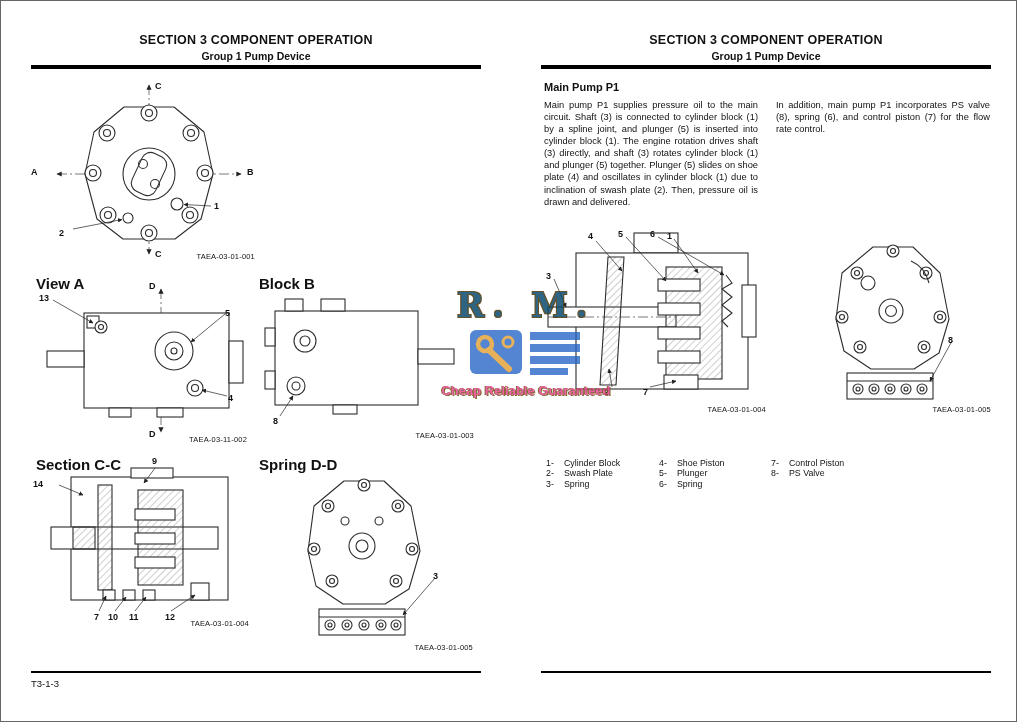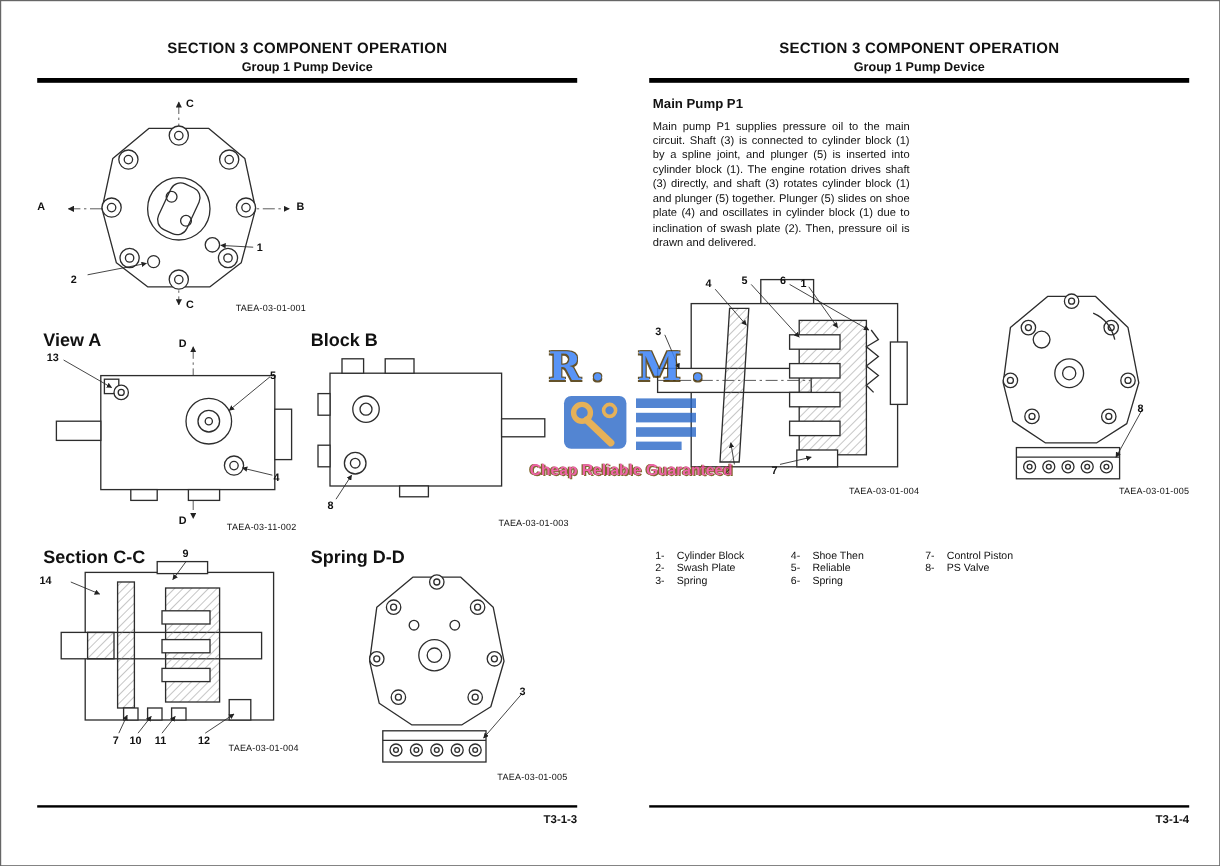--- a/index.html
+++ b/index.html
@@ -14,28 +14,28 @@
   .h-sub   { font-weight:bold; font-size:10.5px; text-align:center; }
   .rule    { background:#000; height:3.5px; }
   .fig-label { font-size:15px; font-weight:bold; }
   .fig-code  { font-size:7.5px; text-align:right; letter-spacing:.2px; white-space:nowrap; }
   .callout   { font-size:9px; font-weight:bold; }
   .sec-title { font-size:11px; font-weight:bold;text-align:center; }
   .body-text { font-size:9.3px; line-height:1.3; text-align:justify; }
   .part-row  { display:flex; font-size:8.8px; line-height:10.4px; }
   .part-num  { width:18px; flex:none; }
   .footer-line { background:#000; height:2px; }
-  .page-num  { font-size:9.5px; text-align:right;font-weight:bold; }
+  .page-num  { font-size:9.5px; text-align:left; }
   svg.draw { overflow:visible; }
   svg .ld { stroke:#222; stroke-width:0.7; }
   svg .cl { stroke:#555; stroke-width:0.8; stroke-dasharray:10 3 2 3; }
   .wm { text-align:center; opacity:.85; pointer-events:none; z-index:5; }
   .wm-letters {
     font-family:"DejaVu Serif", serif; font-size:33px; font-weight:bold;
-    color:#3b82f6; letter-spacing:8px;
+    color:#0c4a6e; letter-spacing:8px;
     text-shadow:-1px -1px 0 #4a3405, 1px -1px 0 #4a3405, -1px 1px 0 #4a3405, 1px 1px 0 #4a3405;
   }
   .wm-tag {
     font-size:13px; font-weight:bold; color:#ec4899; margin-top:2px;
     text-shadow:-1px 0 0 #6a4e0a, 1px 1px 0 #6a4e0a;
   }
 </style>
 </head>
 <body>
 
@@ -208,20 +208,21 @@
 
   <div class="abs footer-line" style="left:30px; top:670px; width:450px;"></div>
   <div class="abs page-num" style="left:30px; top:677px; width:450px;">T3-1-3</div>
 
   <div class="abs h-title" style="left:540px; top:32px; width:450px;">SECTION 3 COMPONENT OPERATION</div>
   <div class="abs h-sub" style="left:540px; top:49px; width:450px;">Group 1 Pump Device</div>
   <div class="abs rule" style="left:540px; top:64px; width:450px;"></div>
 
   <div class="abs sec-title" style="left:543px; top:80px;">Main Pump P1</div>
   <div class="abs body-text" style="left:543px; top:98px; width:214px;">Main pump P1 supplies pressure oil to the main circuit. Shaft (3) is connected to cylinder block (1) by a spline joint, and plunger (5) is inserted into cylinder block (1). The engine rotation drives shaft (3) directly, and shaft (3) rotates cylinder block (1) and plunger (5) together. Plunger (5) slides on shoe plate (4) and oscillates in cylinder block (1) due to inclination of swash plate (2). Then, pressure oil is drawn and delivered.</div>
+  <div class="abs body-text" style="left:775px; top:98px; width:214px;">In addition, main pump P1 incorporates PS valve (8), spring (6), and control piston (7) for the flow rate control.</div>
 
   <svg class="abs draw" style="left:545px; top:226px;" width="215" height="178" stroke="#2d2d2d" stroke-width="1.1" fill="none">
     <rect x="88" y="6" width="44" height="20" fill="#fff"></rect>
     <rect x="30" y="26" width="172" height="136" fill="#fff"></rect>
     <rect x="2" y="80" width="128" height="20" fill="#fff"></rect>
     <line class="cl" x1="2" y1="90" x2="130" y2="90"></line>
     <polygon points="62,30 78,30 70,158 54,158" fill="url(#hatch)"></polygon>
     <rect x="120" y="40" width="56" height="112" fill="url(#hatch)"></rect>
     <rect x="112" y="52" width="42" height="12" fill="#fff"></rect>
     <rect x="112" y="76" width="42" height="12" fill="#fff"></rect>
@@ -294,44 +295,43 @@
         <span>Swash Plate</span>
       </div>
     <div class="part-row">
         <span class="part-num">3-</span>
         <span>Spring</span>
       </div>
   </div>
   <div class="abs" style="left:658px; top:457px;">
     <div class="part-row">
         <span class="part-num">4-</span>
-        <span>Shoe Then</span>
+        <span>Shoe Piston</span>
       </div>
     <div class="part-row">
         <span class="part-num">5-</span>
-        <span>Reliable</span>
+        <span>Plunger</span>
       </div>
     <div class="part-row">
         <span class="part-num">6-</span>
         <span>Spring</span>
       </div>
   </div>
   <div class="abs" style="left:770px; top:457px;">
     <div class="part-row">
         <span class="part-num">7-</span>
         <span>Control Piston</span>
       </div>
     <div class="part-row">
         <span class="part-num">8-</span>
         <span>PS Valve</span>
       </div>
   </div>
 
   <div class="abs footer-line" style="left:540px; top:670px; width:450px;"></div>
-  <div class="abs page-num" style="left:540px; top:677px; width:450px;">T3-1-4</div>
 
   <div class="abs wm" style="left:420px; top:285px; width:210px;">
     <div class="wm-letters">R. M.</div>
     <svg width="116" height="52" viewBox="0 0 116 52">
       <rect x="2" y="5" width="52" height="44" rx="6" fill="#2363C5" opacity="0.92"></rect>
       <circle cx="17" cy="19" r="7" fill="none" stroke="#E2A43C" stroke-width="4.5"></circle>
       <line x1="21" y1="25" x2="41" y2="44" stroke="#E2A43C" stroke-width="6" stroke-linecap="round"></line>
       <circle cx="40" cy="17" r="5" fill="none" stroke="#E2A43C" stroke-width="3"></circle>
       <rect x="62" y="7" width="50" height="8" fill="#2363C5" opacity="0.92"></rect>
       <rect x="62" y="19" width="50" height="8" fill="#2363C5" opacity="0.92"></rect>

